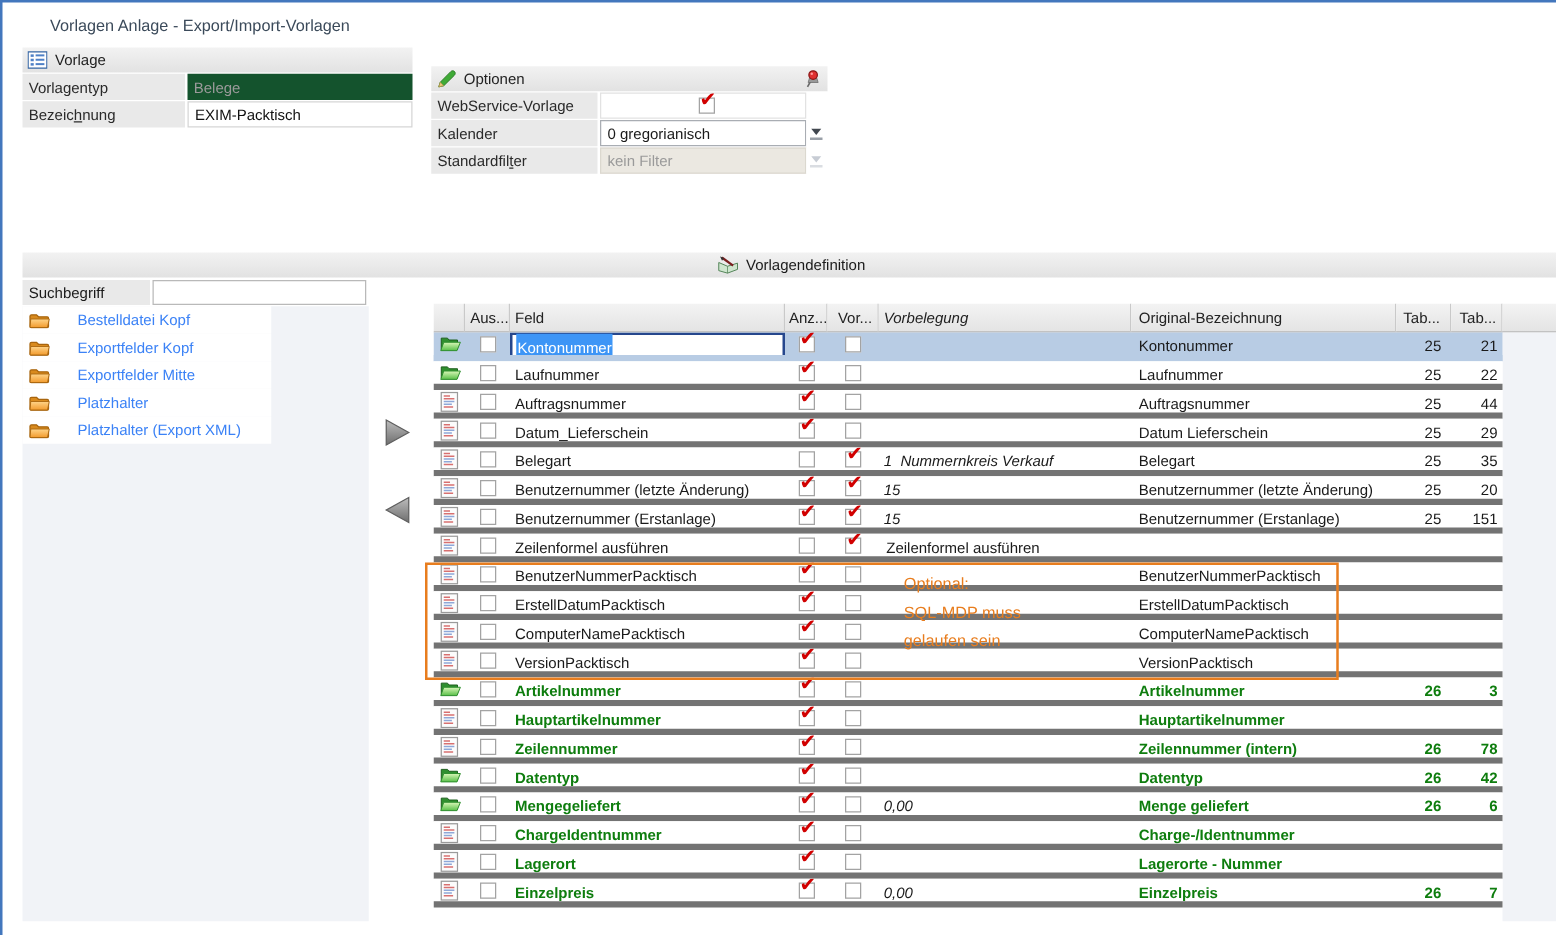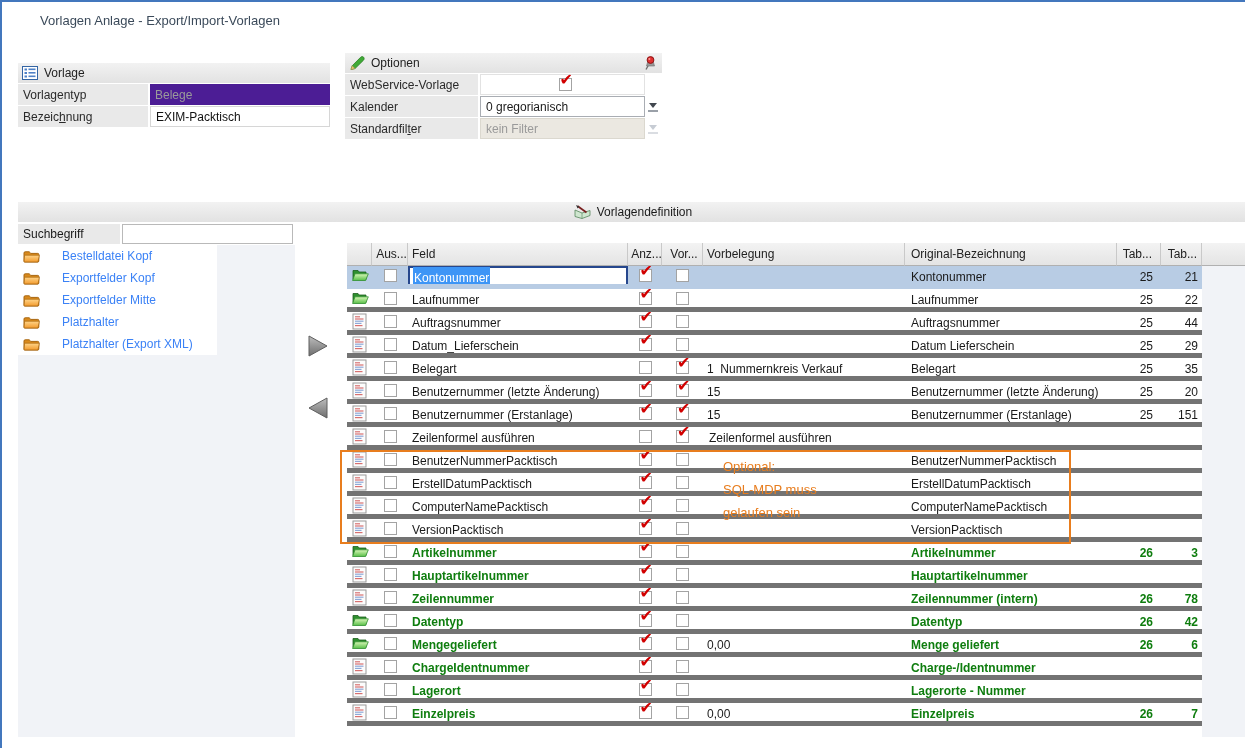--- a/index.html
+++ b/index.html
@@ -25,24 +25,24 @@
     height:20px; display:flex; align-items:center; gap:5px; padding-left:3px;
     background:linear-gradient(#f2f2f2,#e2e2e2); margin-bottom:1px;
   }
   .panel-header .ph-title { color:#222; }
   .form-row { display:flex; height:21px; margin-bottom:1px; }
   .form-label {
     width:130px; background:#e9e9e9; display:flex; align-items:center;
     padding-left:5px; margin-right:2px; color:#2a2a2a; flex:none;
   }
   .form-value { flex:1; display:flex; align-items:center; padding-left:5px; }
-  .value-disabled { background:#4c1d95; color:#9a9a9a;text-align:right; }
+  .value-disabled { background:#14532d; color:#9a9a9a;text-align:right; }
   .value-input { background:#ffffff; border:1px solid #d6d6d6; color:#111; }
 
-  #vorlage-panel { left:18px; top:63px; width:312px; }
+  #vorlage-panel { left:18px; top:38px; width:312px; }
   #optionen-panel { left:345px; top:53px; width:317px; }
   #optionen-panel .form-label { width:133px; }
   #optionen-panel .opt-value { width:165px; flex:none; }
   .dd-slot { width:17px; flex:none; position:relative; background:#fff; }
   .dd-arrow { position:absolute; left:4px; top:7px; width:0; height:0;
     border-left:4px solid transparent; border-right:4px solid transparent;
     border-top:5px solid #41474f; }
   .dd-bar { position:absolute; left:3px; top:14px; width:10px; height:2px; background:#9aa0a8; }
   .dd-disabled .dd-arrow { border-top-color:#c7ccd4; }
   .dd-disabled .dd-bar { background:#dadde2; }
@@ -82,21 +82,21 @@
   .hfiller { width:43px; border-right:none; }
   #table-body { left:347px; top:266px; width:855px; }
   .trow { display:flex; height:23px; border-bottom:5px solid #737373; background:#fff; }
   .trow.selected { background:#b8cce4; border-bottom-color:#b8cce4; }
   .tcell { overflow:hidden; white-space:pre; line-height:22px; flex:none; }
   .c-icon { width:25px; display:flex; align-items:center; justify-content:center; }
   .c-aus  { width:36px; display:flex; align-items:center; justify-content:center; }
   .c-feld { width:220px; padding-left:4px; }
   .c-anz  { width:34px; display:flex; align-items:center; justify-content:center; }
   .c-vor  { width:41px; display:flex; align-items:center; justify-content:center; }
-  .c-vorb { width:202px; padding-left:4px; }
+  .c-vorb { width:202px; padding-left:4px;font-style:italic; }
   .c-orig { width:212px; padding-left:6px; }
   .c-tab1 { width:44px; text-align:right; padding-right:8px; }
   .c-tab2 { width:41px; text-align:right; padding-right:4px; }
   .trow.green .c-feld, .trow.green .c-orig, .trow.green .c-tab1, .trow.green .c-tab2 {
     color:#0e7d0e; font-weight:bold; }
   .c-feld.rel { position:relative; padding:0; }
   .edit-overlay { position:absolute; left:0; top:0; width:220px; height:23px;
     border:2px solid #26478d; background:#fff; display:flex; align-items:center;
     padding-left:3px; }
   .txtsel { background:#3d95f6; color:#fff; padding:0 1px; }

